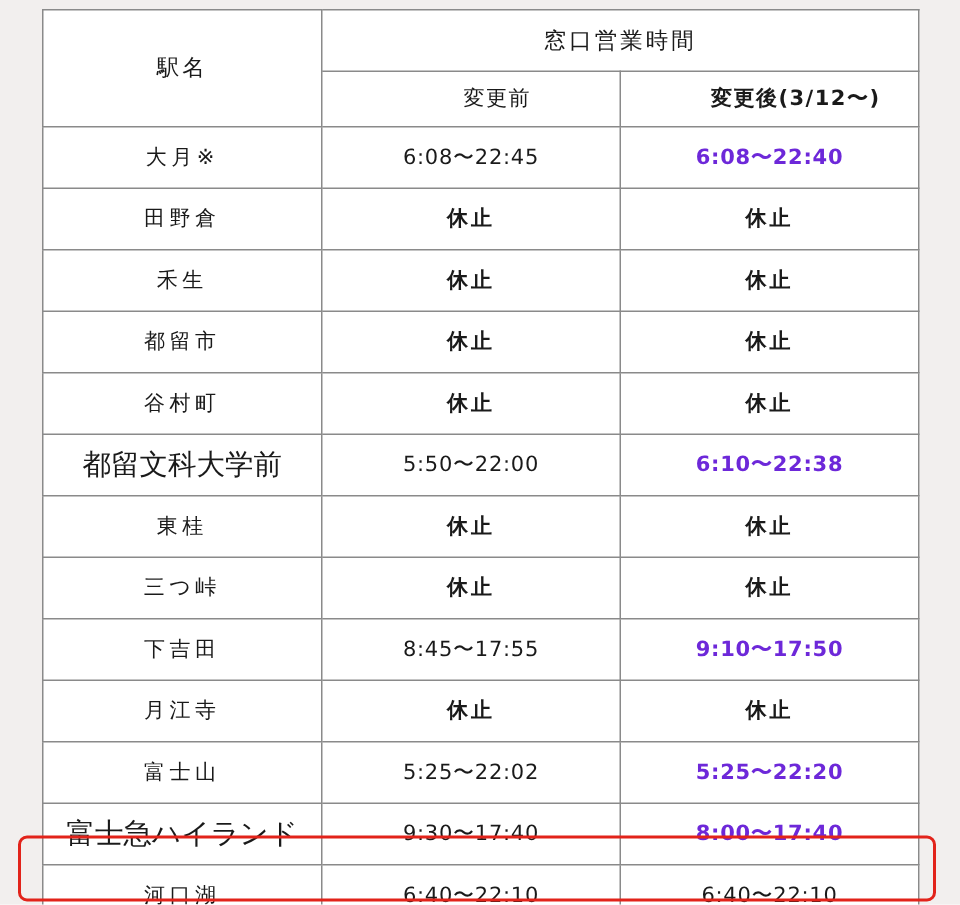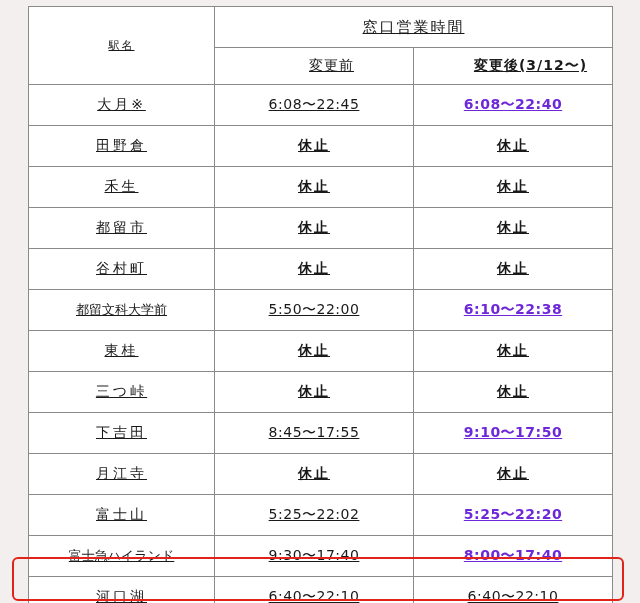--- a/index.html
+++ b/index.html
@@ -32,28 +32,27 @@
     table-layout: fixed;
     background: #ffffff;
   }
   table.schedule td, table.schedule th {
     border: 1px solid #8a8a8a;
     text-align: center;
     vertical-align: middle;
     font-weight: normal;
     color: #1a1a1a;
     background: #ffffff;
-    text-decoration: underline;
   }
   col.c-station { width: 186px; }
   col.c-before  { width: 199px; }
   col.c-after   { width: 199px; }
 
   .hdr-station {
-    font-size: 11px;
+    font-size: 15px;
     letter-spacing: 2px;
   }
   .hdr-group {
     font-size: 15px;
     letter-spacing: 2px;
     height: 38px;
   }
   .hdr-sub {
     font-size: 14px;
     letter-spacing: 1px;
@@ -66,21 +65,21 @@
   .row-cell {
     height: 38px;
     font-size: 14px;
     letter-spacing: 1px;
   }
   .row-cell.station {
     letter-spacing: 3px;
   }
   .row-cell.station.tight {
     letter-spacing: 0px;
-    font-size: 13px;
+    font-size: 19px;
   }
   .row-cell.time {
     font-family: "DejaVu Sans", "Liberation Sans", sans-serif;
     letter-spacing: 0.5px;
   }
   .row-cell.changed {
     color: #6d28d9;
     font-weight: bold;
   }
   .row-cell.suspended {

